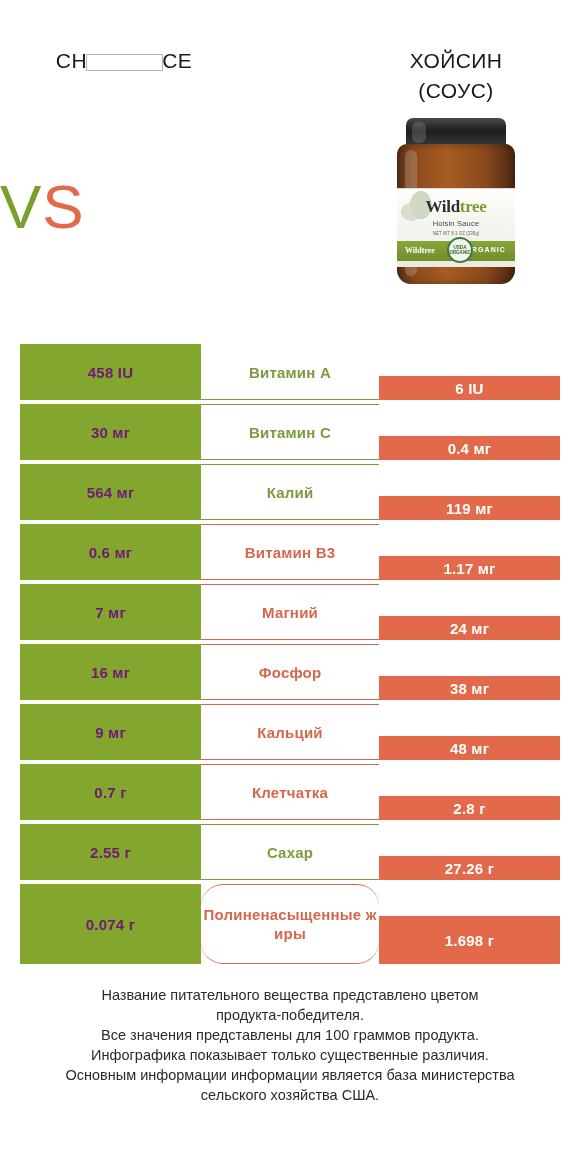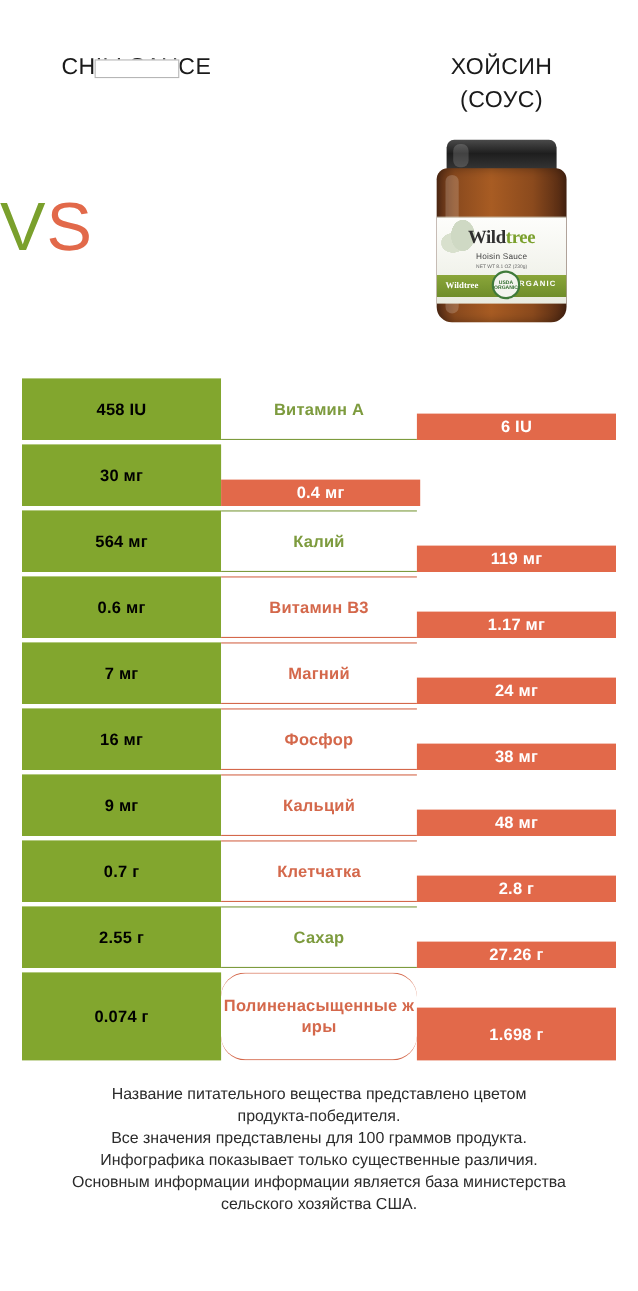--- a/index.html
+++ b/index.html
@@ -53,21 +53,21 @@
     margin: 0;
     padding-top: 46px;
   }
   .prod-right .prod-title {
   }
 
   .prod-img-wrap {
     height: 175px;
     margin-top: 12px;
     display: flex;
-    align-items: flex-end;
+    align-items: flex-start;
     justify-content: center;
   }
 
   
   .img-placeholder {
     width: 77px;
     height: 17px;
     border: 1px solid #b6b6b6;
     background: #fff;
     box-sizing: border-box;
@@ -248,21 +248,21 @@
     justify-content: center;
     box-sizing: border-box;
     font-size: 15px;
     font-weight: 700;
     letter-spacing: .2px;
     text-align: center;
   }
   .cell-left {
     width: 181px;
     background: #82a62e;
-    color: #000000;
+    color: #701a75;
   }
   .cell-mid {
     width: 178px;
     background: #ffffff;
     border-top: 1px solid transparent;
     border-bottom: 1px solid transparent;
     font-size: 15px;
     font-weight: 700;
     line-height: 19px;
     padding: 0 2px;
@@ -355,20 +355,21 @@
   </div>
 
   <div class="table">
       <div class="row win-green">
         <div class="cell cell-left">458 IU</div>
         <div class="cell cell-mid">Витамин А</div>
         <div class="cell cell-right">6 IU</div>
       </div>
       <div class="row win-green">
         <div class="cell cell-left">30 мг</div>
+        <div class="cell cell-mid">Витамин C</div>
         <div class="cell cell-right">0.4 мг</div>
       </div>
       <div class="row win-green">
         <div class="cell cell-left">564 мг</div>
         <div class="cell cell-mid">Калий</div>
         <div class="cell cell-right">119 мг</div>
       </div>
       <div class="row win-orange">
         <div class="cell cell-left">0.6 мг</div>
         <div class="cell cell-mid">Витамин B3</div>

